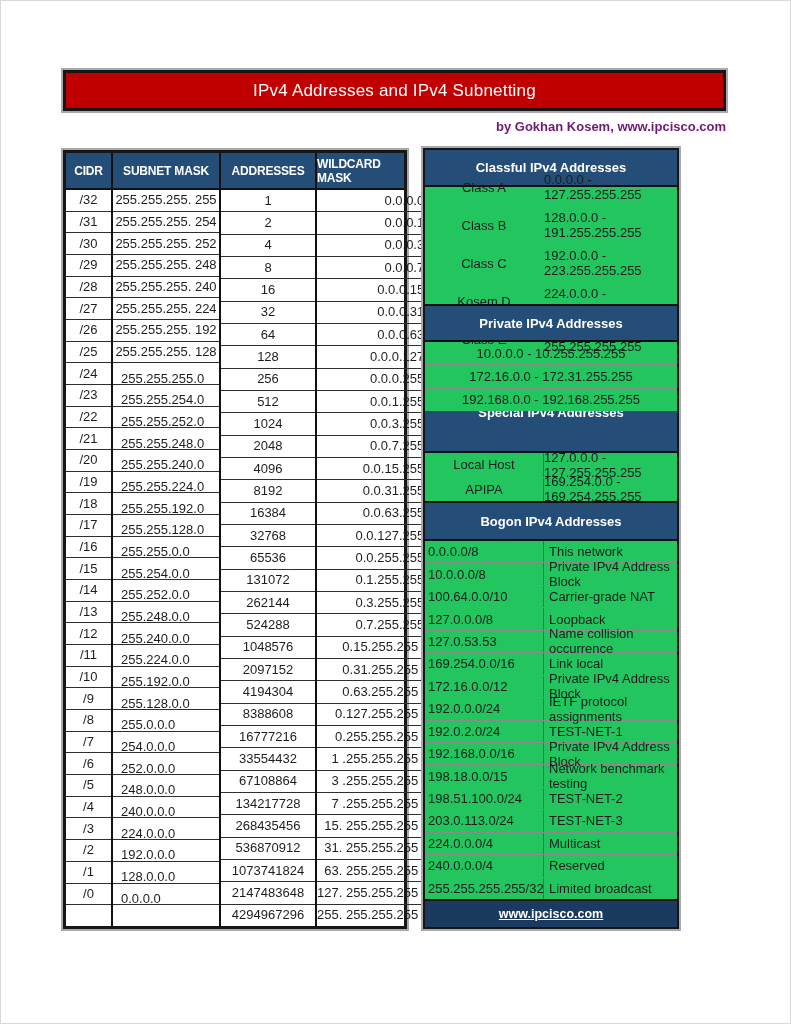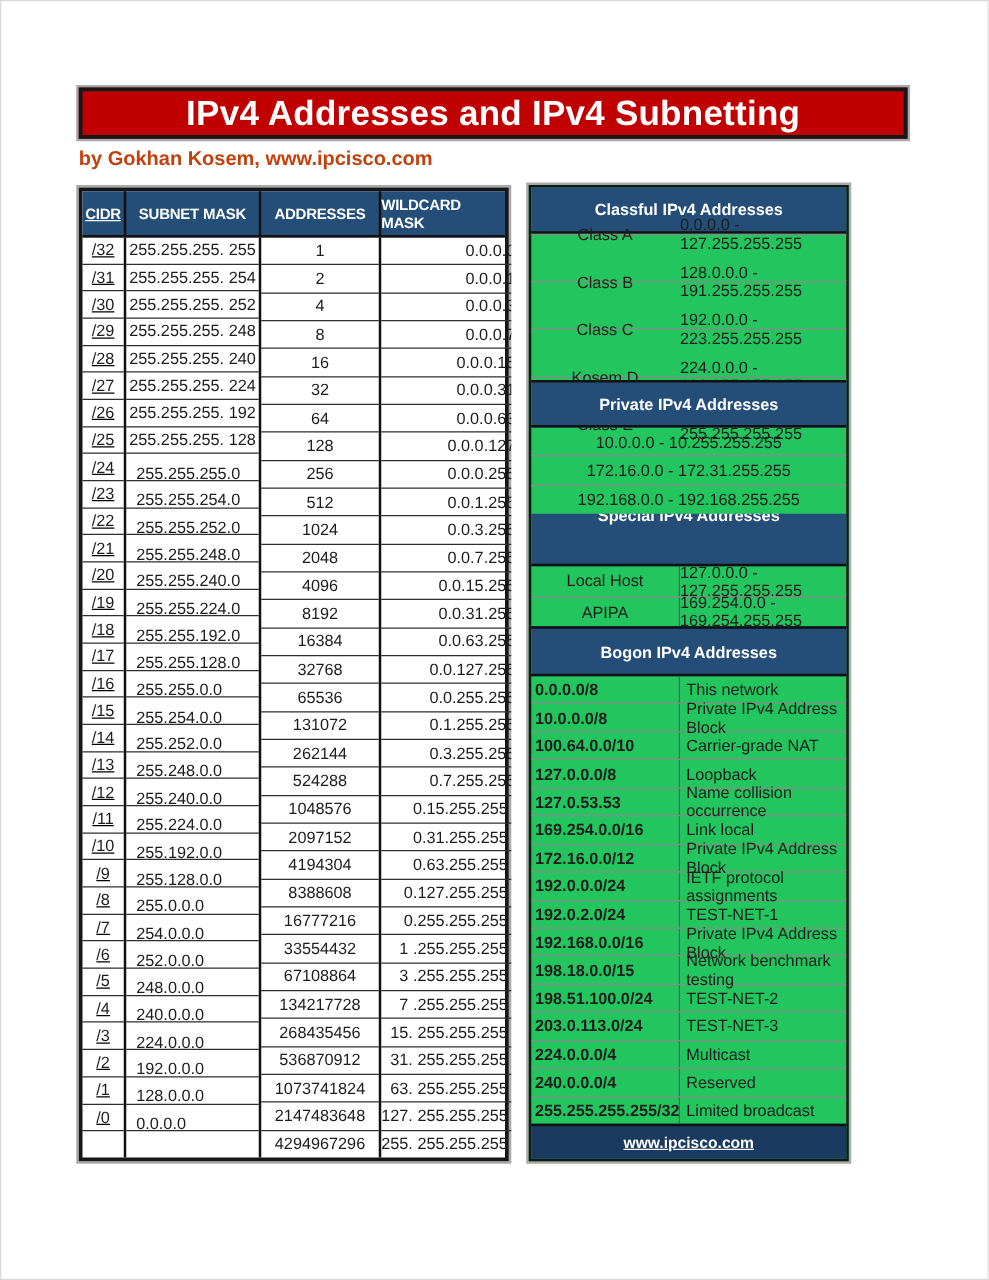--- a/index.html
+++ b/index.html
@@ -3,33 +3,33 @@
 <meta charset="utf-8">
 <style>
   html,body{margin:0;padding:0;background:#fff;}
   .page{position:relative;width:791px;height:1024px;background:#ffffff;overflow:hidden;
         font-family:"Liberation Sans",sans-serif;outline:1px solid #d8d8d8;outline-offset:-1px;}
 
   
   .banner{position:absolute;left:63px;top:70px;width:663px;height:41px;background:#C00000;
           border:3px solid #161616;box-shadow:0 0 0 2px #a9a9a9;box-sizing:border-box;
           display:flex;align-items:center;justify-content:center;}
-  .banner-title{color:#ffffff;font-weight:bold;font-size:28px;letter-spacing:0.2px;}
-  .subtitle{position:absolute;left:63px;top:119px;width:663px;text-align:left;
-            color:#c2410c;font-weight:bold;font-size:16px;}
+  .banner-title{color:#ffffff;font-weight:normal;font-size:17px;letter-spacing:0.2px;}
+  .subtitle{position:absolute;left:63px;top:119px;width:663px;text-align:right;
+            color:#701a75;font-weight:bold;font-size:13px;}
 
   
   .subnet-table{position:absolute;left:63px;top:150px;width:344px;height:779px;
                 border:3px solid #161616;box-shadow:0 0 0 2px #a9a9a9;box-sizing:border-box;
                 display:flex;flex-direction:column;background:#fff;}
   .st-header{display:flex;height:35px;background:#244E78;border-bottom:2px solid #111;flex:none;}
   .st-h{color:#fff;font-weight:bold;font-size:12px;display:flex;align-items:center;
         justify-content:center;letter-spacing:-0.2px;box-sizing:border-box;}
   .st-h + .st-h{border-left:2.5px solid #111;}
-  .cidr-w{width:33px;flex:none;text-decoration:underline;}
+  .cidr-w{width:45px;flex:none;}
   .mask-w{width:108px;flex:none;}
   .addr-w{width:96px;flex:none;}
   .wild-w{flex:1;}
   .st-body{flex:1;display:flex;min-height:0;}
   .st-col{display:flex;flex-direction:column;box-sizing:border-box;min-height:0;}
   .st-col + .st-col{border-left:2.5px solid #111;}
   .cell{flex:1 1 0;display:flex;align-items:center;justify-content:center;font-size:13px;
         color:#1d1d1d;border-bottom:1.5px solid #2e2e2e;min-height:0;position:relative;}
   .st-col .cell:last-child{border-bottom:none;}
   .cell span{white-space:pre;line-height:14px;}
@@ -54,21 +54,21 @@
   .rows{display:flex;flex-direction:column;flex:none;min-height:0;}
   #classful-rows{height:117px;gap:37px;}
   #private-rows{height:69px;}
   #special-rows{height:48px;border-radius:12px;}
   #bogon-rows{flex:1;}
   .row{flex:1 1 0;display:flex;border-bottom:1px solid #8a8a8a;min-height:0;}
   .rows .row:last-child{border-bottom:none;}
   .row .label{width:119px;flex:none;border-right:1.2px solid #5f5f5f;display:flex;
               align-items:center;justify-content:center;font-size:13px;color:#1d1d1d;box-sizing:border-box;}
   .row .value{flex:1;display:flex;align-items:center;justify-content:center;font-size:13px;color:#1d1d1d;}
-  .bogon-rows .label{justify-content:flex-start;padding-left:3px;font-weight:bold;}
+  .bogon-rows .label{justify-content:flex-start;padding-left:3px;}
   .bogon-rows .value{justify-content:flex-start;padding-left:5px;}
   .footer-band{background:#1A3A5F;border-top:2px solid #111;flex:none;height:26px;
                display:flex;align-items:center;justify-content:center;}
   .footer-link{color:#fff;font-weight:bold;font-size:12.5px;text-decoration:underline;cursor:pointer;}
 </style>
 </head>
 <body>
 
 <div class="page">
 

